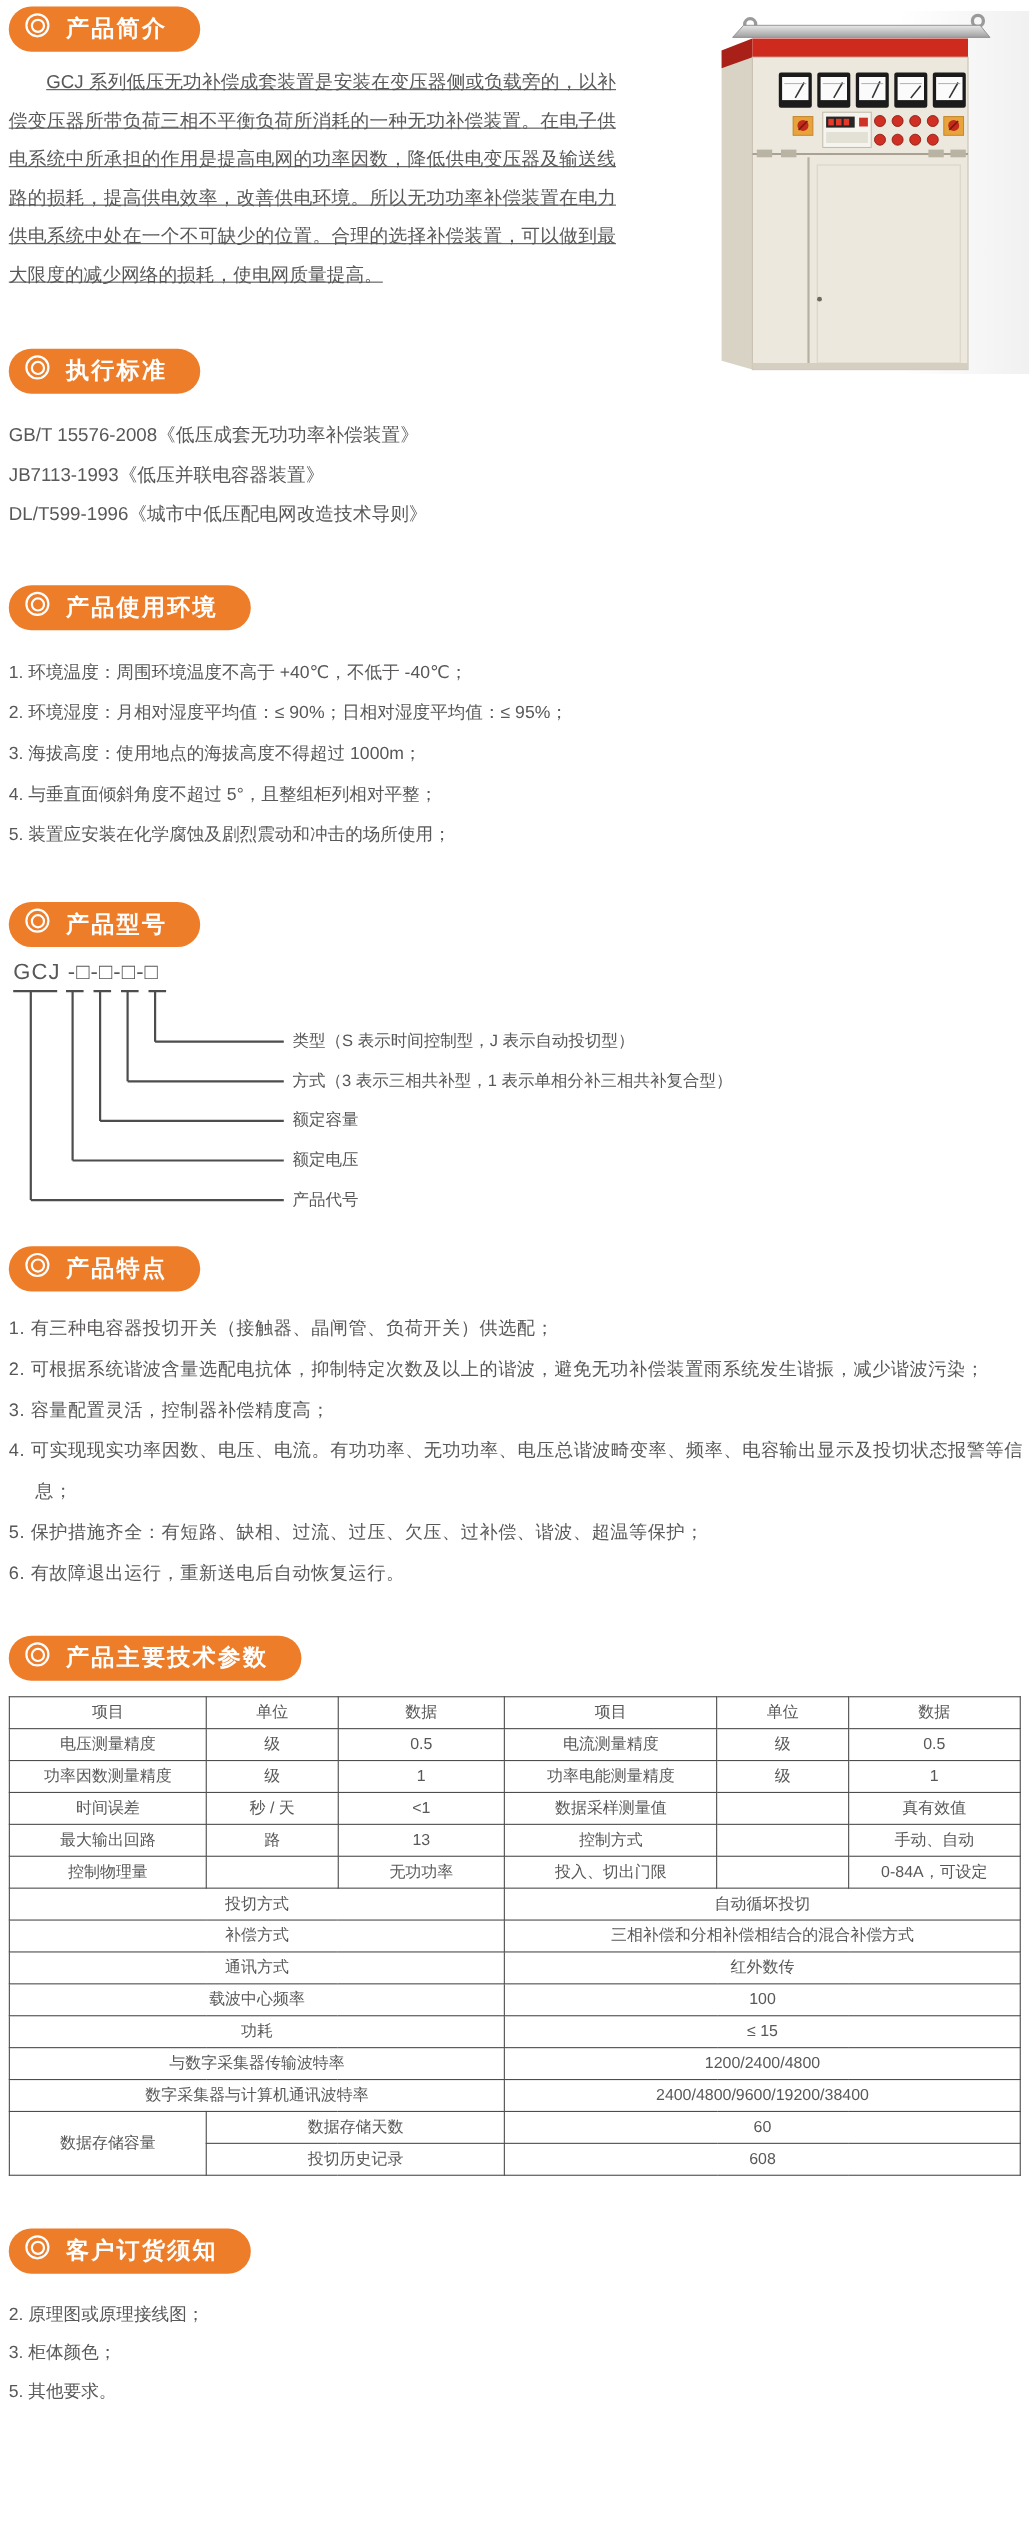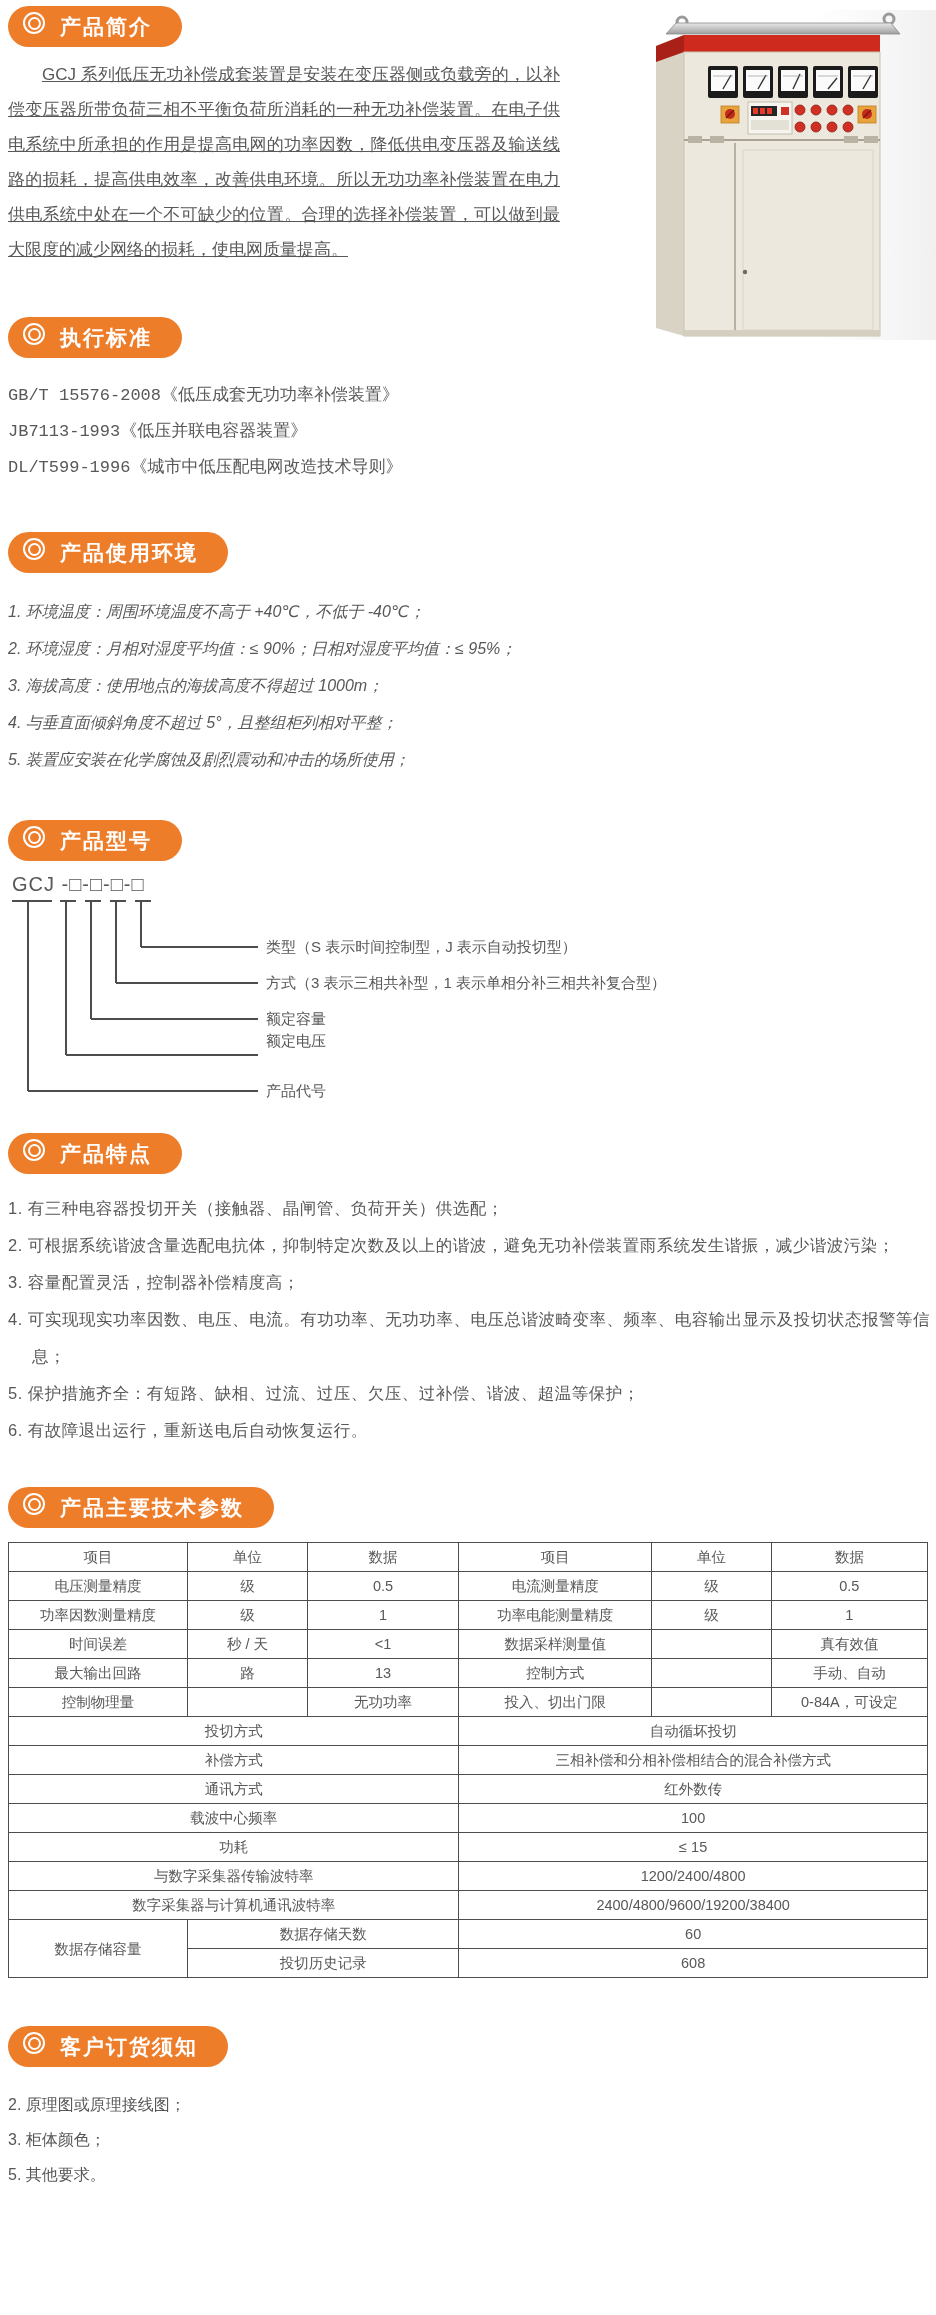--- a/index.html
+++ b/index.html
@@ -19,34 +19,34 @@
   .badge-icon::after{content:"";width:9px;height:9px;border:2px solid #fff;border-radius:50%;}
 
   
   .intro-wrap{margin-top:10px;text-decoration:underline;}
   .intro-par{width:552px;font-size:17px;line-height:35px;text-align:justify;text-indent:2em;}
   .photo{position:absolute;left:648px;top:10px;width:288px;height:330px;}
 
   
   .standards{margin-top:50px;}
   .standards ul{list-style:none;margin-top:20px;}
-  .standards li{font-size:17px;line-height:36px;font-family:Liberation Mono, monospace;}
+  .standards li{font-size:17px;line-height:36px;}
 
   
   .environment{margin-top:46px;}
-  .environment ul{list-style:none;margin-top:20px;font-style:italic;}
+  .environment ul{list-style:none;margin-top:20px;}
   .environment li{font-size:16px;line-height:37px;}
 
   
   .model{margin-top:42px;}
   .model-diagram{position:relative;height:238px;margin-top:10px;}
   .model-code{position:absolute;left:4px;top:2px;font-size:20px;letter-spacing:1px;color:var(--text);}
   .model-lines{position:absolute;left:0;top:0;}
   .model-label{position:absolute;left:258px;font-size:15px;line-height:20px;color:var(--text);white-space:nowrap;}
-  .ml0{top:66px}.ml1{top:102px}.ml2{top:138px}.ml3{top:160px}.ml4{top:210px}
+  .ml0{top:66px}.ml1{top:102px}.ml2{top:138px}.ml3{top:174px}.ml4{top:210px}
 
   
   .features{margin-top:24px;}
   .features ul{list-style:none;margin-top:16px;width:922px;}
   .features li{font-size:16.5px;line-height:37px;letter-spacing:.5px;text-align:justify;padding-left:24px;text-indent:-24px;}
 
   
   .params{margin-top:38px;}
   .params table{width:100%;border-collapse:collapse;margin-top:14px;table-layout:fixed;}
   .params td{border:1.5px solid var(--line);text-align:center;font-size:14.5px;line-height:20px;padding:4px 3px;

